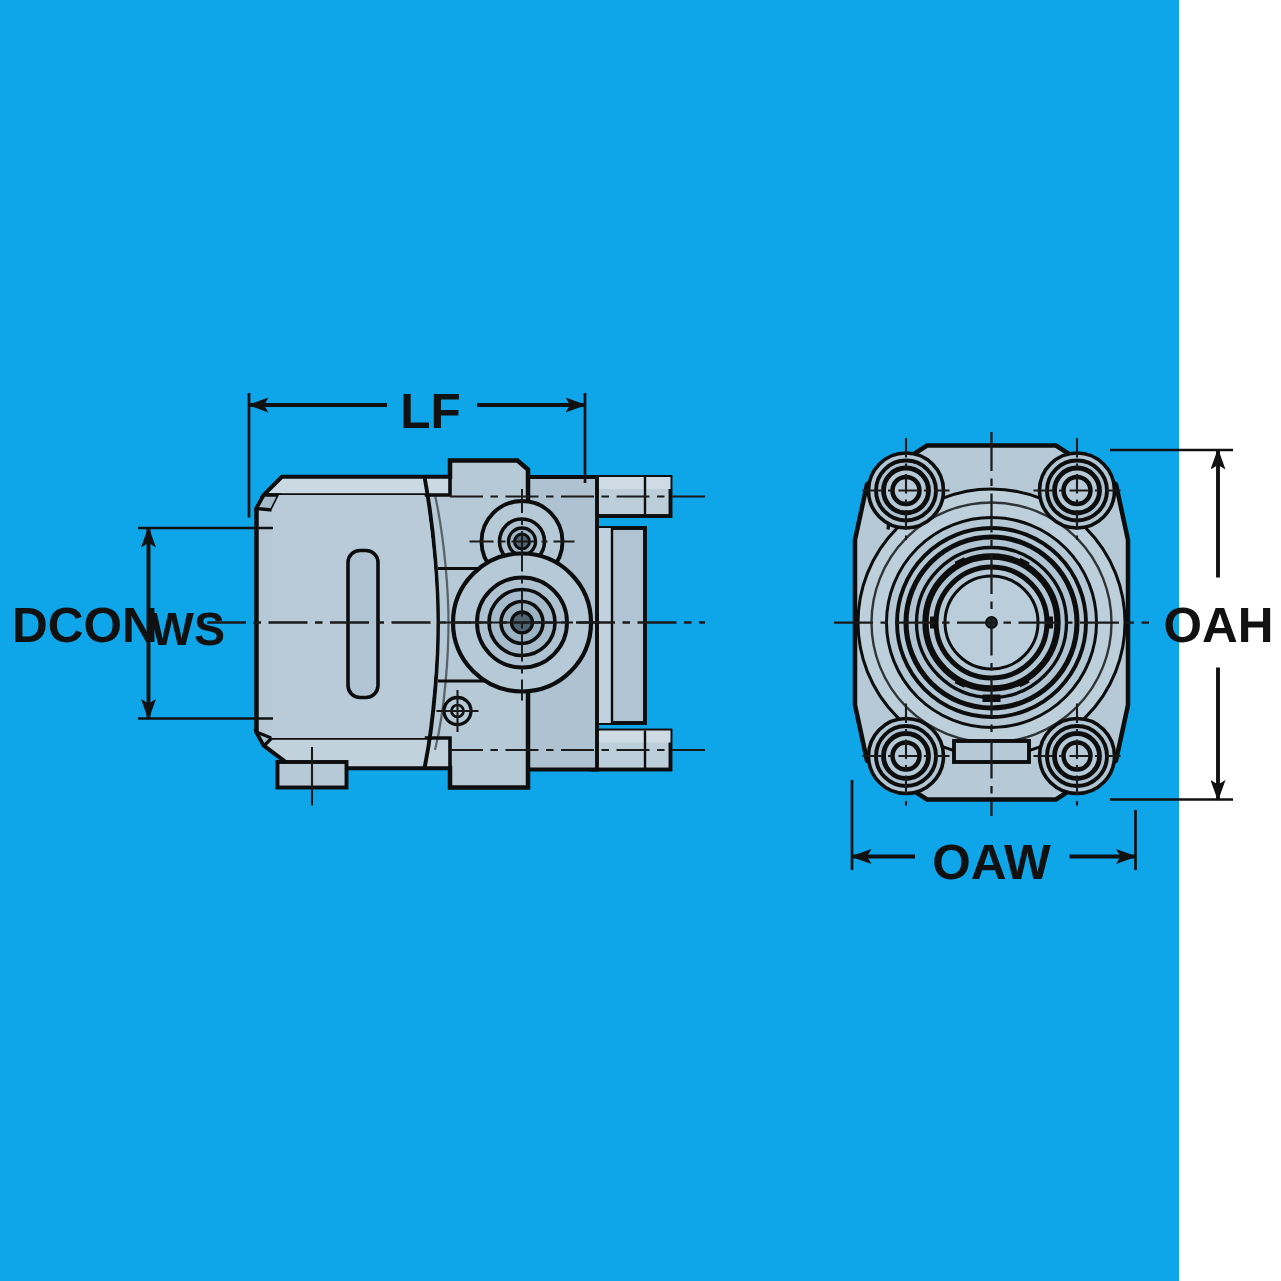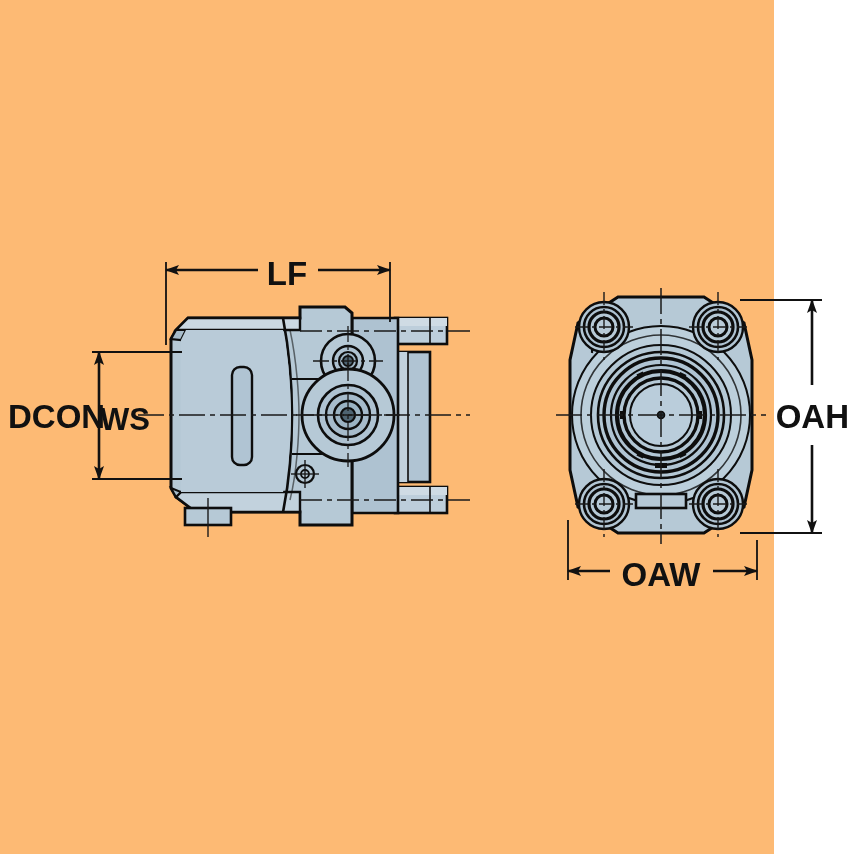--- a/index.html
+++ b/index.html
@@ -1,18 +1,18 @@
 <!DOCTYPE html>
 <html><head>
 <meta charset="utf-8">
 <style>
   html,body{margin:0;padding:0;background:#ffffff;}
   body{width:854px;height:854px;overflow:hidden;
        font-family:"Liberation Sans",sans-serif;}
-  #stage{position:relative;width:774px;height:854px;background:#fdba74;}
+  #stage{position:relative;width:774px;height:854px;background:#0ea5e9;padding-left:12px;}
   svg#drawing{position:absolute;left:0;top:0;width:854px;height:854px;display:block;}
   .dimtext{font-family:"Liberation Sans",sans-serif;font-weight:bold;fill:#111111;}
 </style>
 </head>
 <body>
 
 <div id="stage">
 <svg id="drawing" viewBox="0 0 854 854">
   <defs>
     <marker id="arrR" markerWidth="14" markerHeight="10" refX="13" refY="5" orient="auto" markerUnits="userSpaceOnUse">

